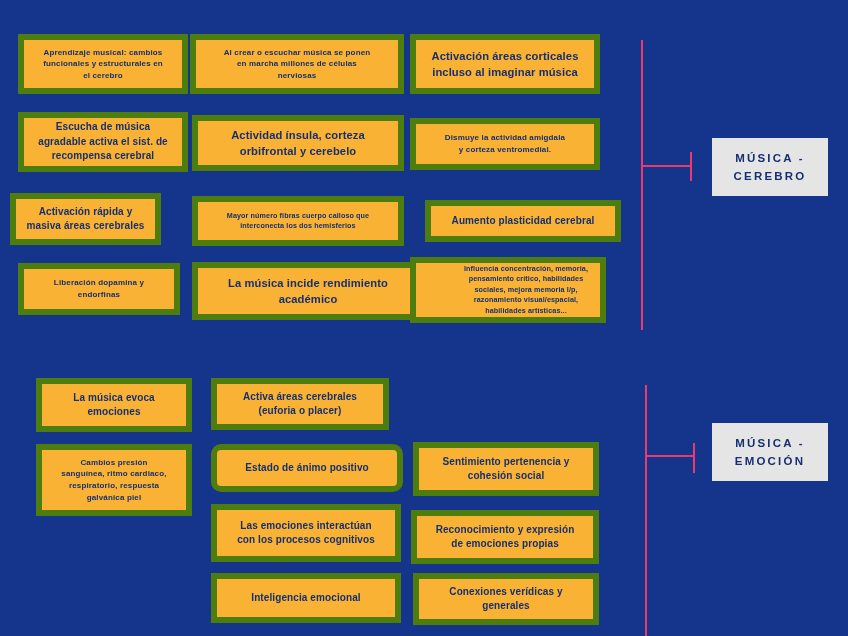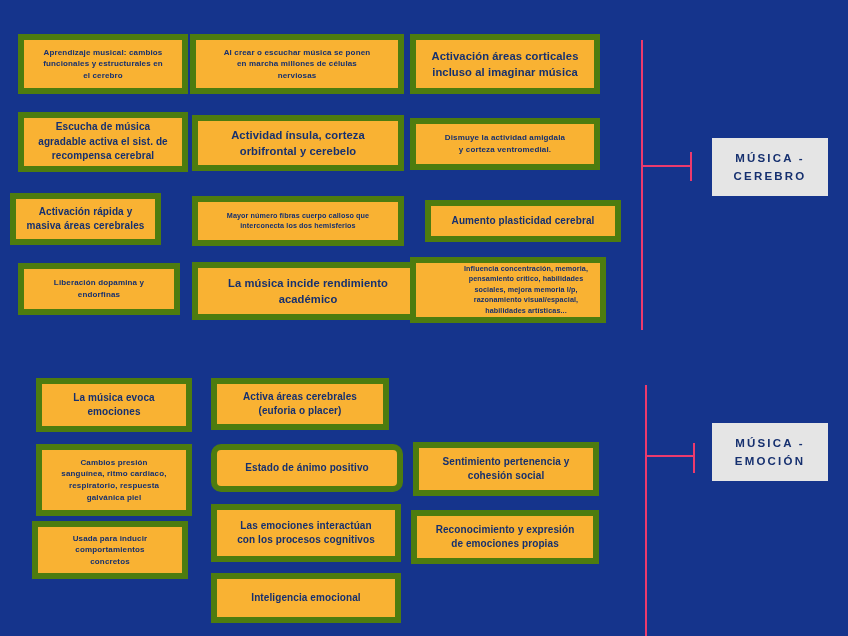--- a/index.html
+++ b/index.html
@@ -145,25 +145,20 @@
   <div class="node sz-md" style="left:36px; top:378px; width:156px; height:54px;">
     <span>La música evoca
 emociones</span>
   </div>
   <div class="node sz-sm" style="left:36px; top:444px; width:156px; height:72px;">
     <span>Cambios presión
 sanguínea, ritmo cardiaco,
 respiratorio, respuesta
 galvánica piel</span>
   </div>
-  <div class="node sz-sm" style="left:32px; top:521px; width:156px; height:58px;">
-    <span>Usada para inducir
-comportamientos
-concretos</span>
-  </div>
 
   <div class="node sz-md" style="left:211px; top:378px; width:178px; height:52px;">
     <span>Activa áreas cerebrales
 (euforia o placer)</span>
   </div>
   <div class="node sz-md" style="left:211px; top:444px; width:192px; height:48px;border-radius:10px;">
     <span>Estado de ánimo positivo</span>
   </div>
   <div class="node sz-md" style="left:211px; top:504px; width:190px; height:58px;">
     <span>Las emociones interactúan
@@ -174,20 +169,24 @@
   </div>
 
   <div class="node sz-md" style="left:413px; top:442px; width:186px; height:54px;">
     <span>Sentimiento pertenencia y
 cohesión social</span>
   </div>
   <div class="node sz-md" style="left:411px; top:510px; width:188px; height:54px;">
     <span>Reconocimiento y expresión
 de emociones propias</span>
   </div>
+  <div class="node sz-md" style="left:413px; top:573px; width:186px; height:52px;">
+    <span>Conexiones verídicas y
+generales</span>
+  </div>
 
   <div class="bracket-stem" style="left:645px; top:385px; height:251px;"></div>
   <div class="bracket-arm" style="left:645px; top:455px; width:50px;"></div>
   <div class="bracket-tick" style="left:693px; top:443px; height:30px;"></div>
 
   <div class="group-label" style="left:712px; top:423px; width:116px; height:58px;">
     <span>MÚSICA -
 EMOCIÓN</span>
   </div>
 

